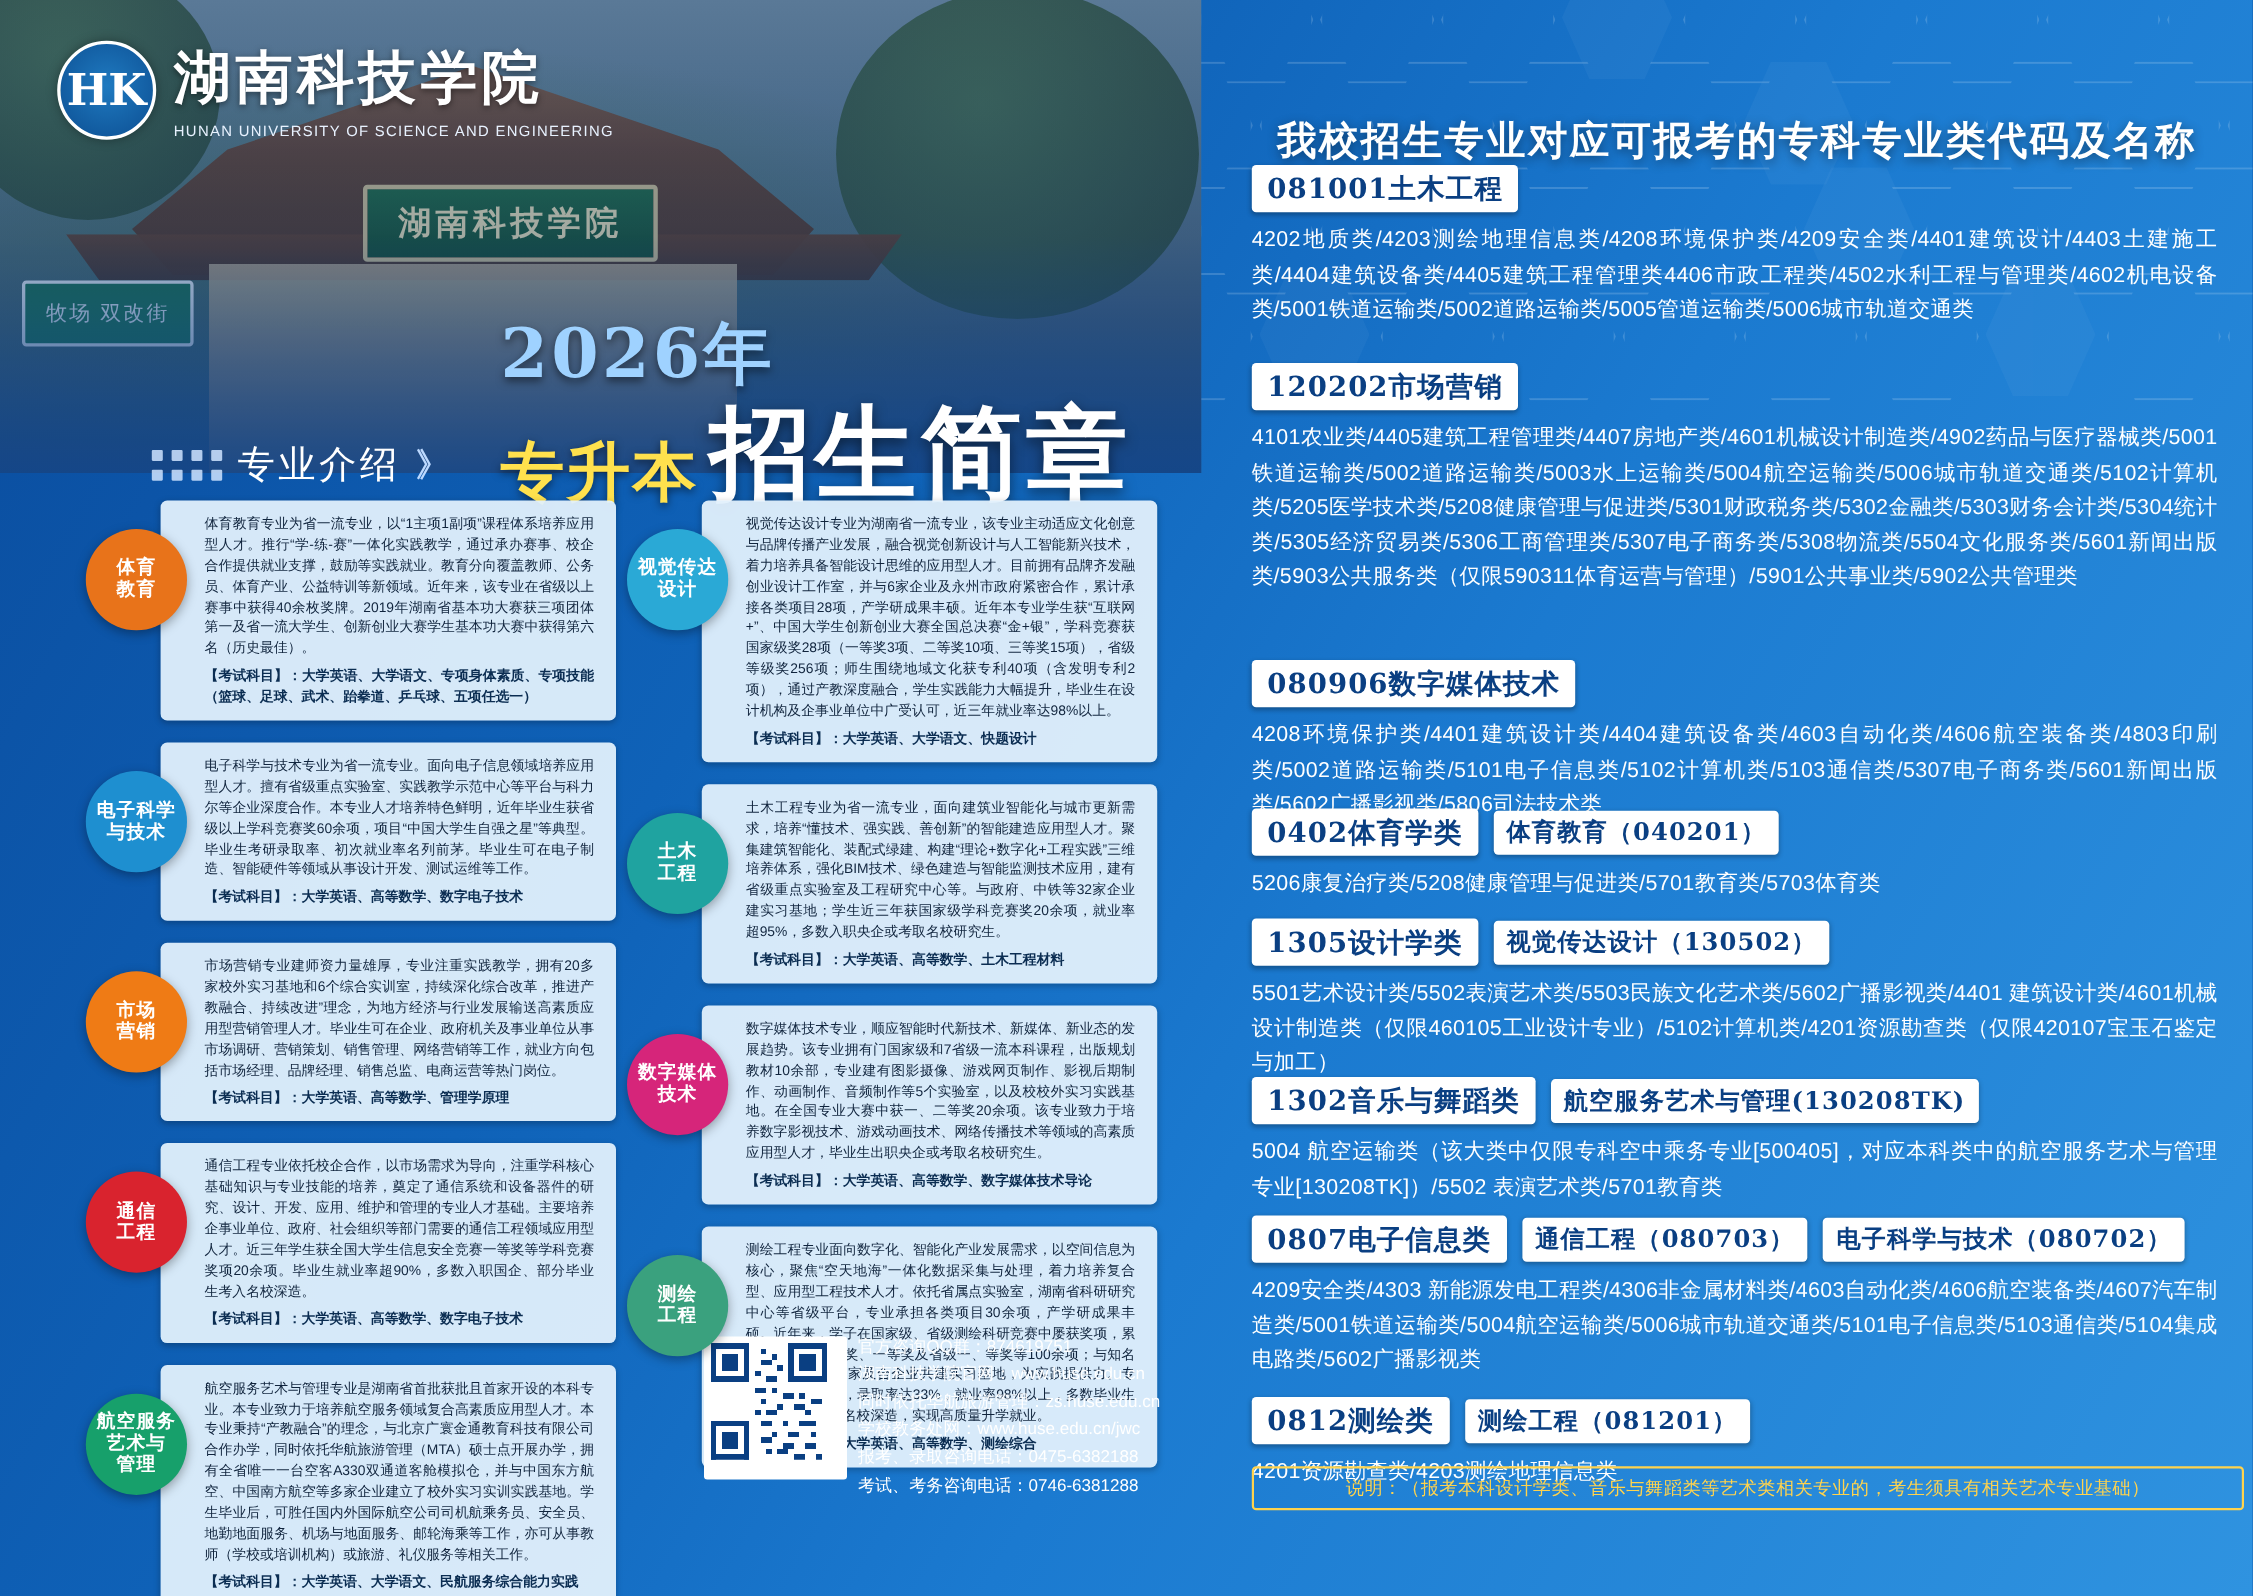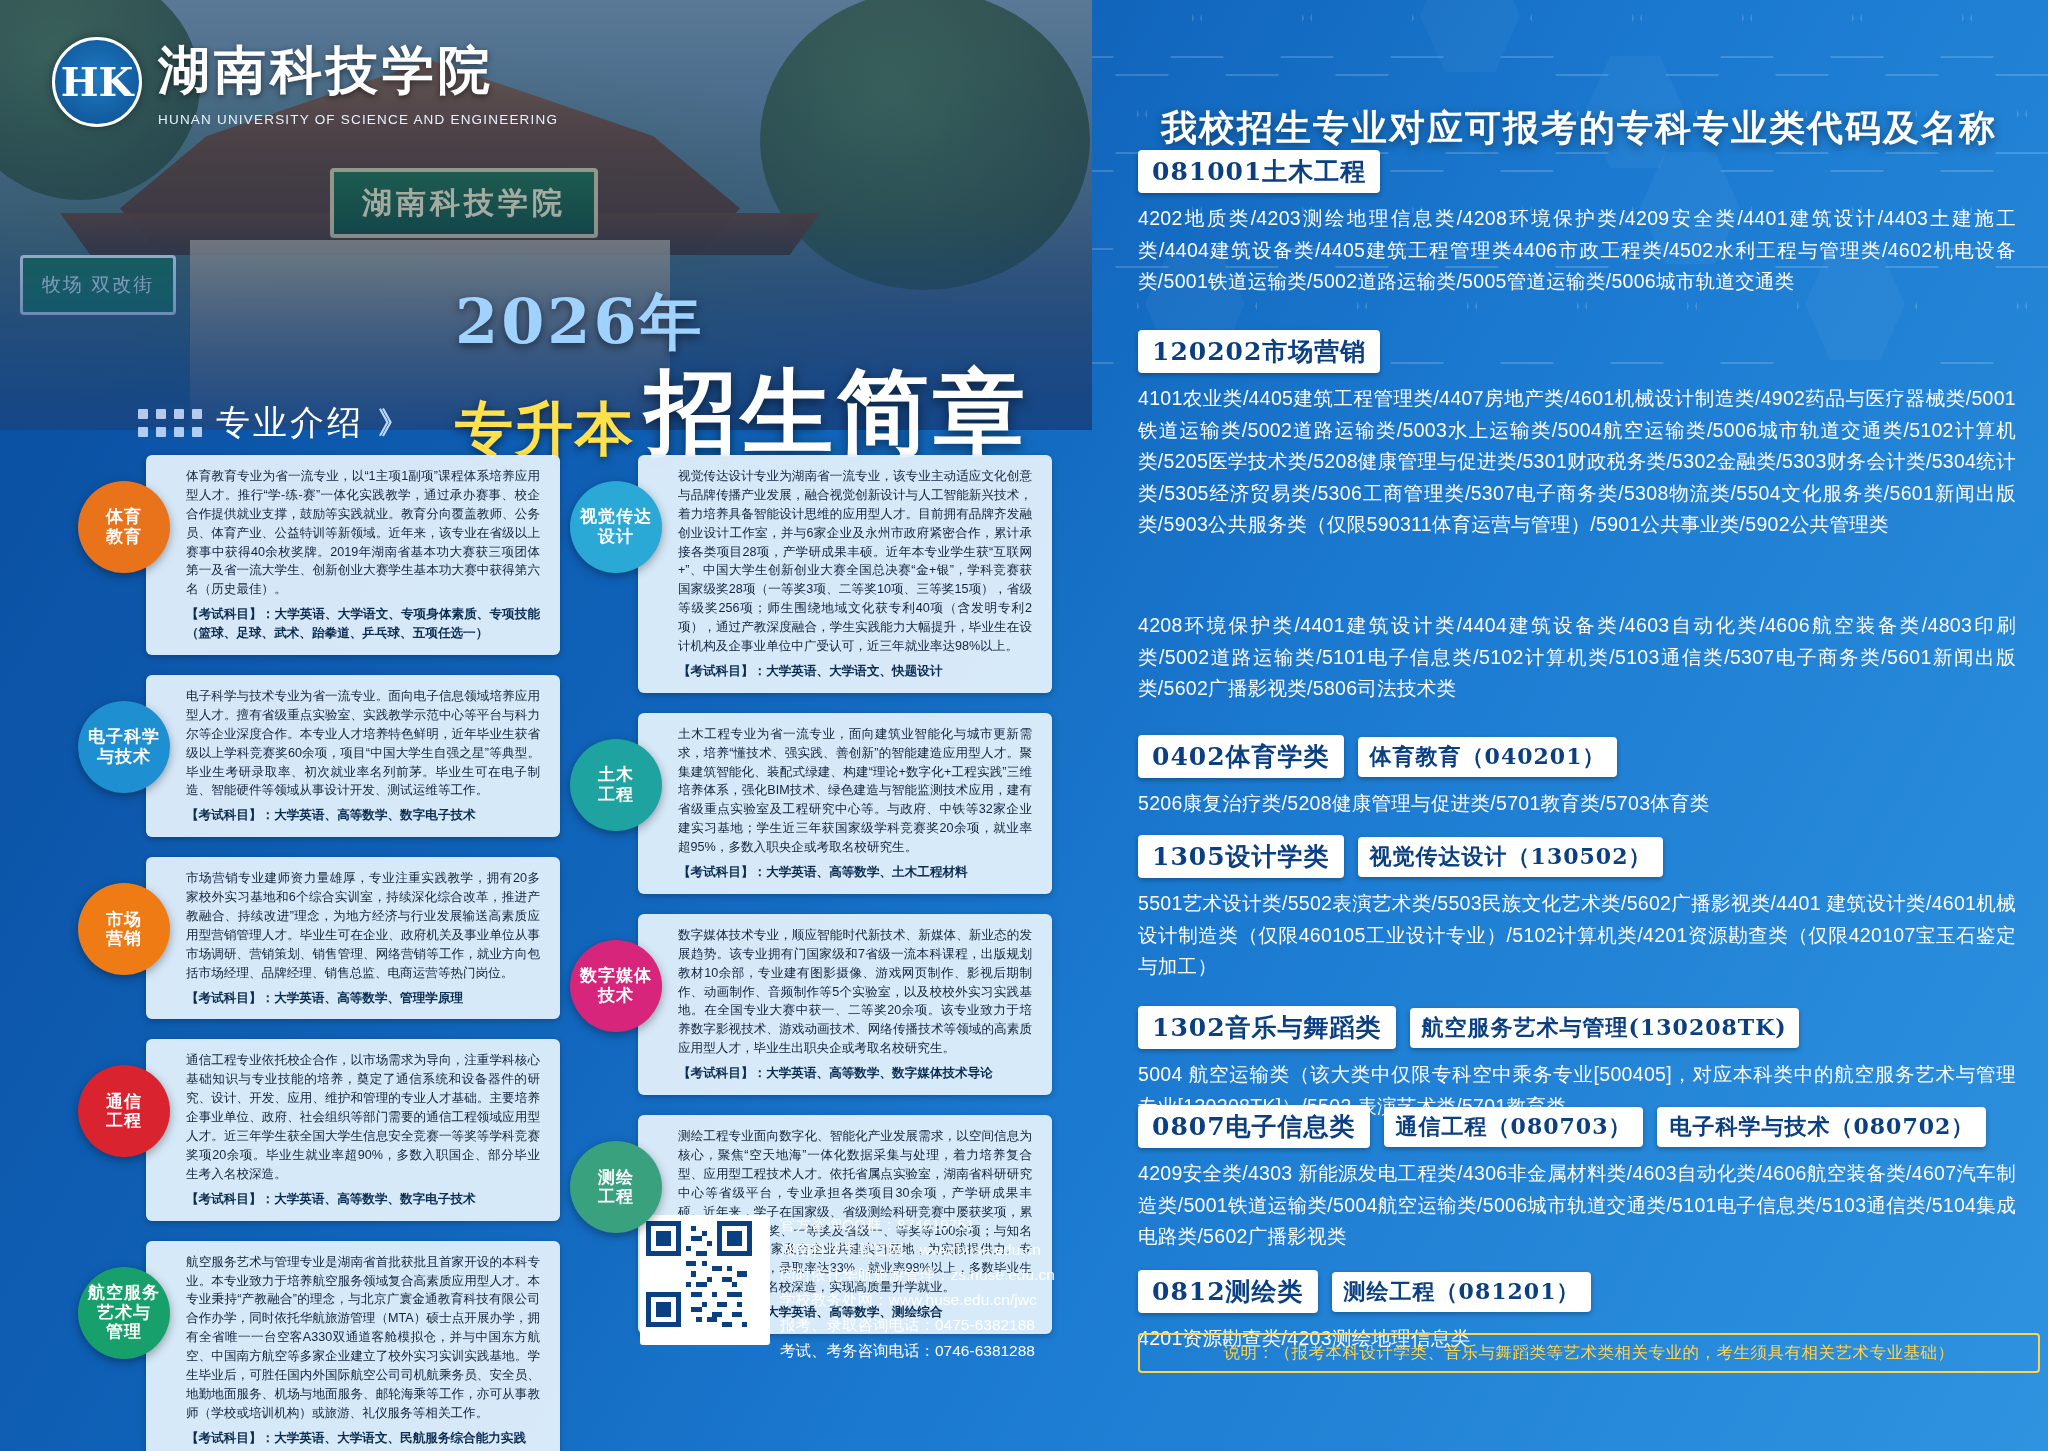--- a/index.html
+++ b/index.html
@@ -361,37 +361,40 @@
           </div>
           <div class="txt">4202地质类/4203测绘地理信息类/4208环境保护类/4209安全类/4401建筑设计/4403土建施工类/4404建筑设备类/4405建筑工程管理类4406市政工程类/4502水利工程与管理类/4602机电设备类/5001铁道运输类/5002道路运输类/5005管道运输类/5006城市轨道交通类</div>
         </div>
         <div class="blk" style="top: 330px;">
           <div class="head">
             <span class="tagcode">120202市场营销</span>
           </div>
           <div class="txt">4101农业类/4405建筑工程管理类/4407房地产类/4601机械设计制造类/4902药品与医疗器械类/5001铁道运输类/5002道路运输类/5003水上运输类/5004航空运输类/5006城市轨道交通类/5102计算机类/5205医学技术类/5208健康管理与促进类/5301财政税务类/5302金融类/5303财务会计类/5304统计类/5305经济贸易类/5306工商管理类/5307电子商务类/5308物流类/5504文化服务类/5601新闻出版类/5903公共服务类（仅限590311体育运营与管理）/5901公共事业类/5902公共管理类</div>
         </div>
         <div class="blk" style="top: 600px;">
+          <div class="head">
+            <span class="tagcode">080906数字媒体技术</span>
+          </div>
           <div class="txt">4208环境保护类/4401建筑设计类/4404建筑设备类/4603自动化类/4606航空装备类/4803印刷类/5002道路运输类/5101电子信息类/5102计算机类/5103通信类/5307电子商务类/5601新闻出版类/5602广播影视类/5806司法技术类</div>
         </div>
         <div class="blk" style="top: 735px;">
           <div class="head">
             <span class="tagcode">0402体育学类</span>
             <span class="tagname">体育教育（040201）</span>
           </div>
           <div class="txt">5206康复治疗类/5208健康管理与促进类/5701教育类/5703体育类</div>
         </div>
         <div class="blk" style="top: 835px;">
           <div class="head">
             <span class="tagcode">1305设计学类</span>
             <span class="tagname">视觉传达设计（130502）</span>
           </div>
           <div class="txt">5501艺术设计类/5502表演艺术类/5503民族文化艺术类/5602广播影视类/4401 建筑设计类/4601机械设计制造类（仅限460105工业设计专业）/5102计算机类/4201资源勘查类（仅限420107宝玉石鉴定与加工）</div>
         </div>
-        <div class="blk" style="top: 1006px;">
+        <div class="blk" style="top: 979px;">
           <div class="head">
             <span class="tagcode">1302音乐与舞蹈类</span>
             <span class="tagname">航空服务艺术与管理(130208TK)</span>
           </div>
           <div class="txt">5004 航空运输类（该大类中仅限专科空中乘务专业[500405]，对应本科类中的航空服务艺术与管理专业[130208TK]）/5502 表演艺术类/5701教育类</div>
         </div>
         <div class="blk" style="top: 1105px;">
           <div class="head">
             <span class="tagcode">0807电子信息类</span>
             <span class="tagname">通信工程（080703）</span>

